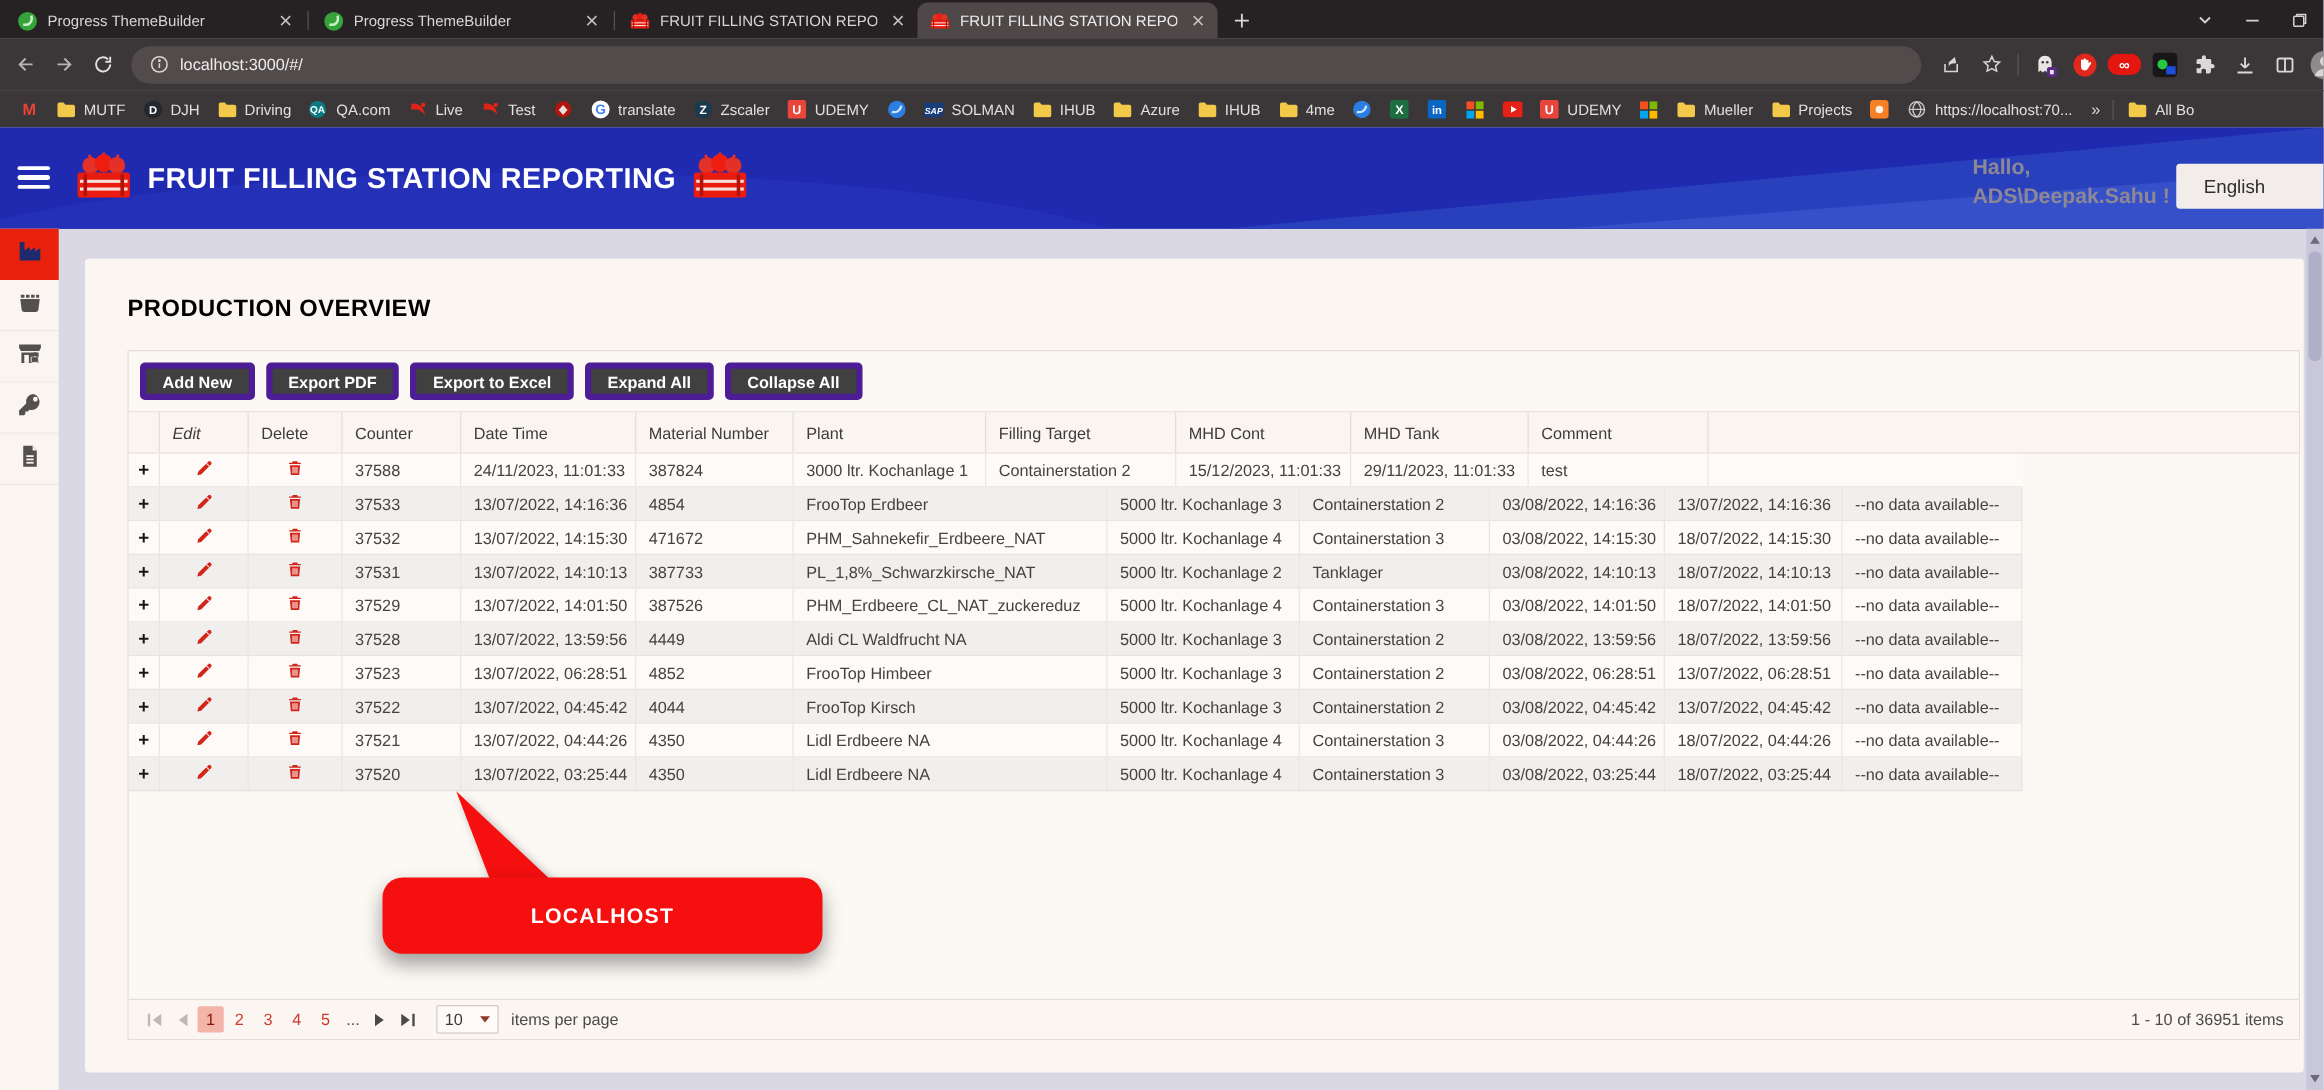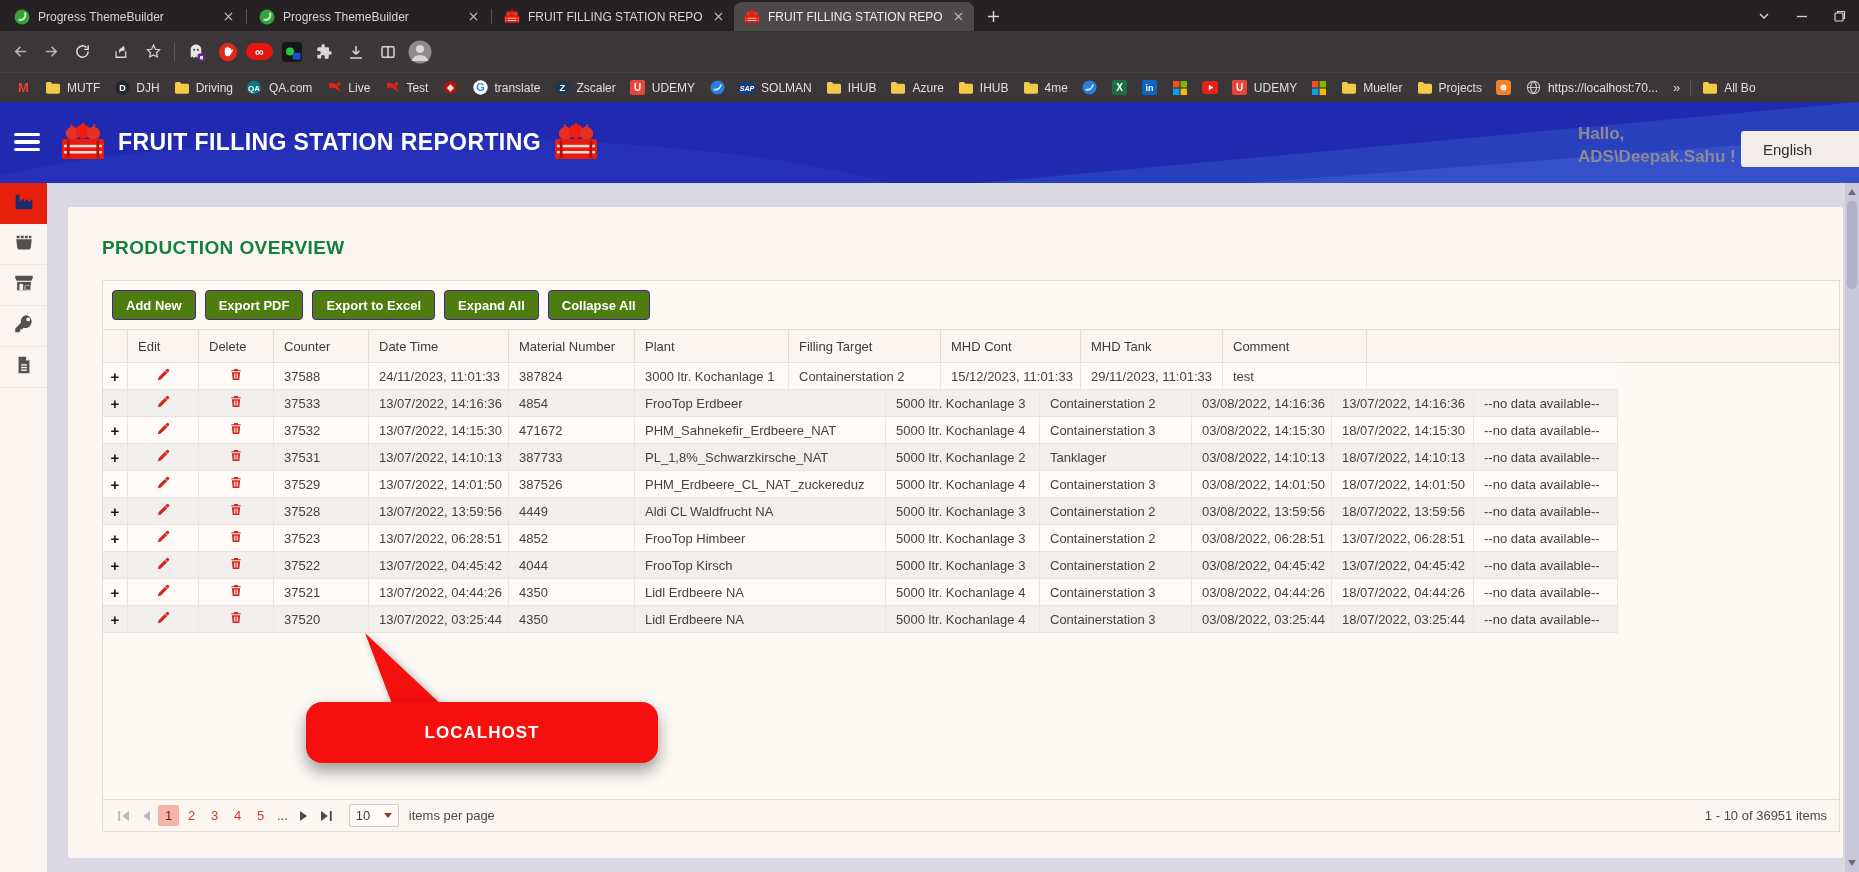--- a/index.html
+++ b/index.html
@@ -43,24 +43,24 @@
   .greet{position:absolute;left:1578px;top:20px;width:240px;color:#8e8894;font-size:17px;font-weight:600;line-height:23px}
   .lang-btn{position:absolute;left:1741px;top:29px;width:130px;height:36px;background:#f2edeb;color:#2e2e2e;font-size:15px;border:none;border-radius:3px;display:flex;align-items:center;justify-content:flex-start;padding-left:22px;cursor:pointer}
 
   
   .sidebar{position:absolute;left:0;top:183px;width:47px;height:689px;background:#fbf5f1}
   .side-item{width:47px;height:41px;display:flex;align-items:center;justify-content:center;color:#53504f;border-bottom:1px solid #efe8e2;cursor:pointer}
   .side-item.active{background:#e8210d;color:#1d2b6e;border-bottom:none}
 
   
   .card{position:absolute;left:68px;top:207px;width:1775px;height:651px;background:#fbf6f1;border-radius:3px}
-  .pagehead{position:absolute;left:34px;top:30px;font-size:19px;font-weight:600;letter-spacing:.4px;color:#15803d}
+  .pagehead{position:absolute;left:34px;top:30px;font-size:19px;font-weight:600;letter-spacing:.4px;color:#000000}
   .grid{position:absolute;left:34px;top:73px;width:1738px;height:552px;border:1px solid #e4ded8;display:flex;flex-direction:column;background:#fcf8f4}
   .gtoolbar{height:49px;flex:0 0 49px;display:flex;align-items:center;padding:0 9px;border-bottom:1px solid #e4ded8}
-  .btn-red{background:#4d7c0f;color:#fff;font-family:"Liberation Sans",sans-serif;font-weight:bold;font-size:13px;height:30px;padding:0 13px;border:1px solid #4c1d95;border-radius:4px;margin-right:9px;cursor:pointer}
+  .btn-red{background:#404040;color:#fff;font-family:"Liberation Sans",sans-serif;font-weight:bold;font-size:13px;height:30px;padding:0 13px;border:5px solid #4c1d95;border-radius:4px;margin-right:9px;cursor:pointer}
   .ghead{height:33px;flex:0 0 33px;display:flex;background:#faf5f0;border-bottom:1px solid #e4ded8}
   .ghead .hc{display:flex;align-items:center;padding-left:10px;font-size:13px;color:#3e3c3a;border-right:1px solid #e4ded8;height:100%;flex:0 0 auto}
   .ghead .hc.fill{flex:1 1 auto;border-right:none}
   .gbody{flex:0 0 auto}
   .gr{display:flex;width:1515px;height:27px;border-bottom:1px solid #e9e3dd;background:#fdfaf7}
   .gr.alt{background:#f1eeee}
   .gr .bc{display:flex;align-items:center;padding-left:10px;font-size:13px;color:#454240;border-right:1px solid #ece6e0;height:100%;flex:0 0 auto;overflow:hidden;white-space:nowrap}
   .gr .bc.ctr{justify-content:center;padding-left:0}
   .icobtn{width:22px;height:22px;display:flex;align-items:center;justify-content:center;background:none;border:none;cursor:pointer}
   .plus{font-size:15px;font-weight:bold;color:#161616;background:none;border:none;cursor:pointer}
@@ -204,20 +204,30 @@
             <path d="M5 12h13M12 6l6 6-6 6"></path>
           </svg>
         </button>
         <button class="navbtn" style="background: none; border: none;">
           <svg width="17" height="17" viewBox="0 0 24 24" fill="none" stroke="#e4e0e0" stroke-width="2.1">
             <path d="M20 12a8 8 0 1 1-2.4-5.7"></path>
             <path d="M20 3.5V9h-5.5"></path>
           </svg>
         </button>
       </span>
+    <div class="addr">
+      <span class="tbi" id="addr-icon" style="width:16px;height:16px">
+          <svg width="15" height="15" viewBox="0 0 16 16" fill="none" stroke="#d8d4d4" stroke-width="1.3">
+            <circle cx="8" cy="8" r="6.6"></circle>
+            <path d="M8 7v4"></path>
+            <circle cx="8" cy="4.8" r="0.6" fill="#d8d4d4"></circle>
+          </svg>
+        </span>
+      <span class="url">localhost:3000/#/</span>
+    </div>
     <div class="tb-icons" id="nav-right">
         <span class="tbi">
           <svg width="18" height="18" viewBox="0 0 24 24" fill="none" stroke="#d8d4d4" stroke-width="1.7">
             <path d="M4 11v8h13v-8"></path>
             <path d="M8 9l6.5-5.5L16 10l-4 .5c-3 .5-4 2.5-4 4.5z" fill="#d8d4d4" stroke="none"></path>
           </svg>
         </span>
         <span class="tbi">
           <svg width="17" height="17" viewBox="0 0 24 24" fill="none" stroke="#d8d4d4" stroke-width="1.7">
             <path d="M12 3l2.7 5.8 6 .7-4.5 4.2 1.2 6L12 16.8 6.6 19.7l1.2-6L3.3 9.5l6-.7z"></path>
@@ -614,21 +624,21 @@
     <div class="grid">
       <div class="gtoolbar" id="gtoolbar">
           <button class="btn-red">Add New</button>
           <button class="btn-red">Export PDF</button>
           <button class="btn-red">Export to Excel</button>
           <button class="btn-red">Expand All</button>
           <button class="btn-red">Collapse All</button>
         </div>
       <div class="ghead" id="ghead">
           <div class="hc" style="width: 25px;"></div>
-          <div class="hc" style="width: 71px;">Edit</div>
+          <div class="hc" style="width: 71px; font-style: italic;">Edit</div>
           <div class="hc" style="width: 75px;">Delete</div>
           <div class="hc" style="width: 95px;">Counter</div>
           <div class="hc" style="width: 140px;">Date Time</div>
           <div class="hc" style="width: 126px;">Material Number</div>
           <div class="hc" style="width: 154px;">Plant</div>
           <div class="hc" style="width: 152px;">Filling Target</div>
           <div class="hc" style="width: 140px;">MHD Cont</div>
           <div class="hc" style="width: 142px;">MHD Tank</div>
           <div class="hc" style="width: 144px;">Comment</div>
           <div class="hc fill"></div>

